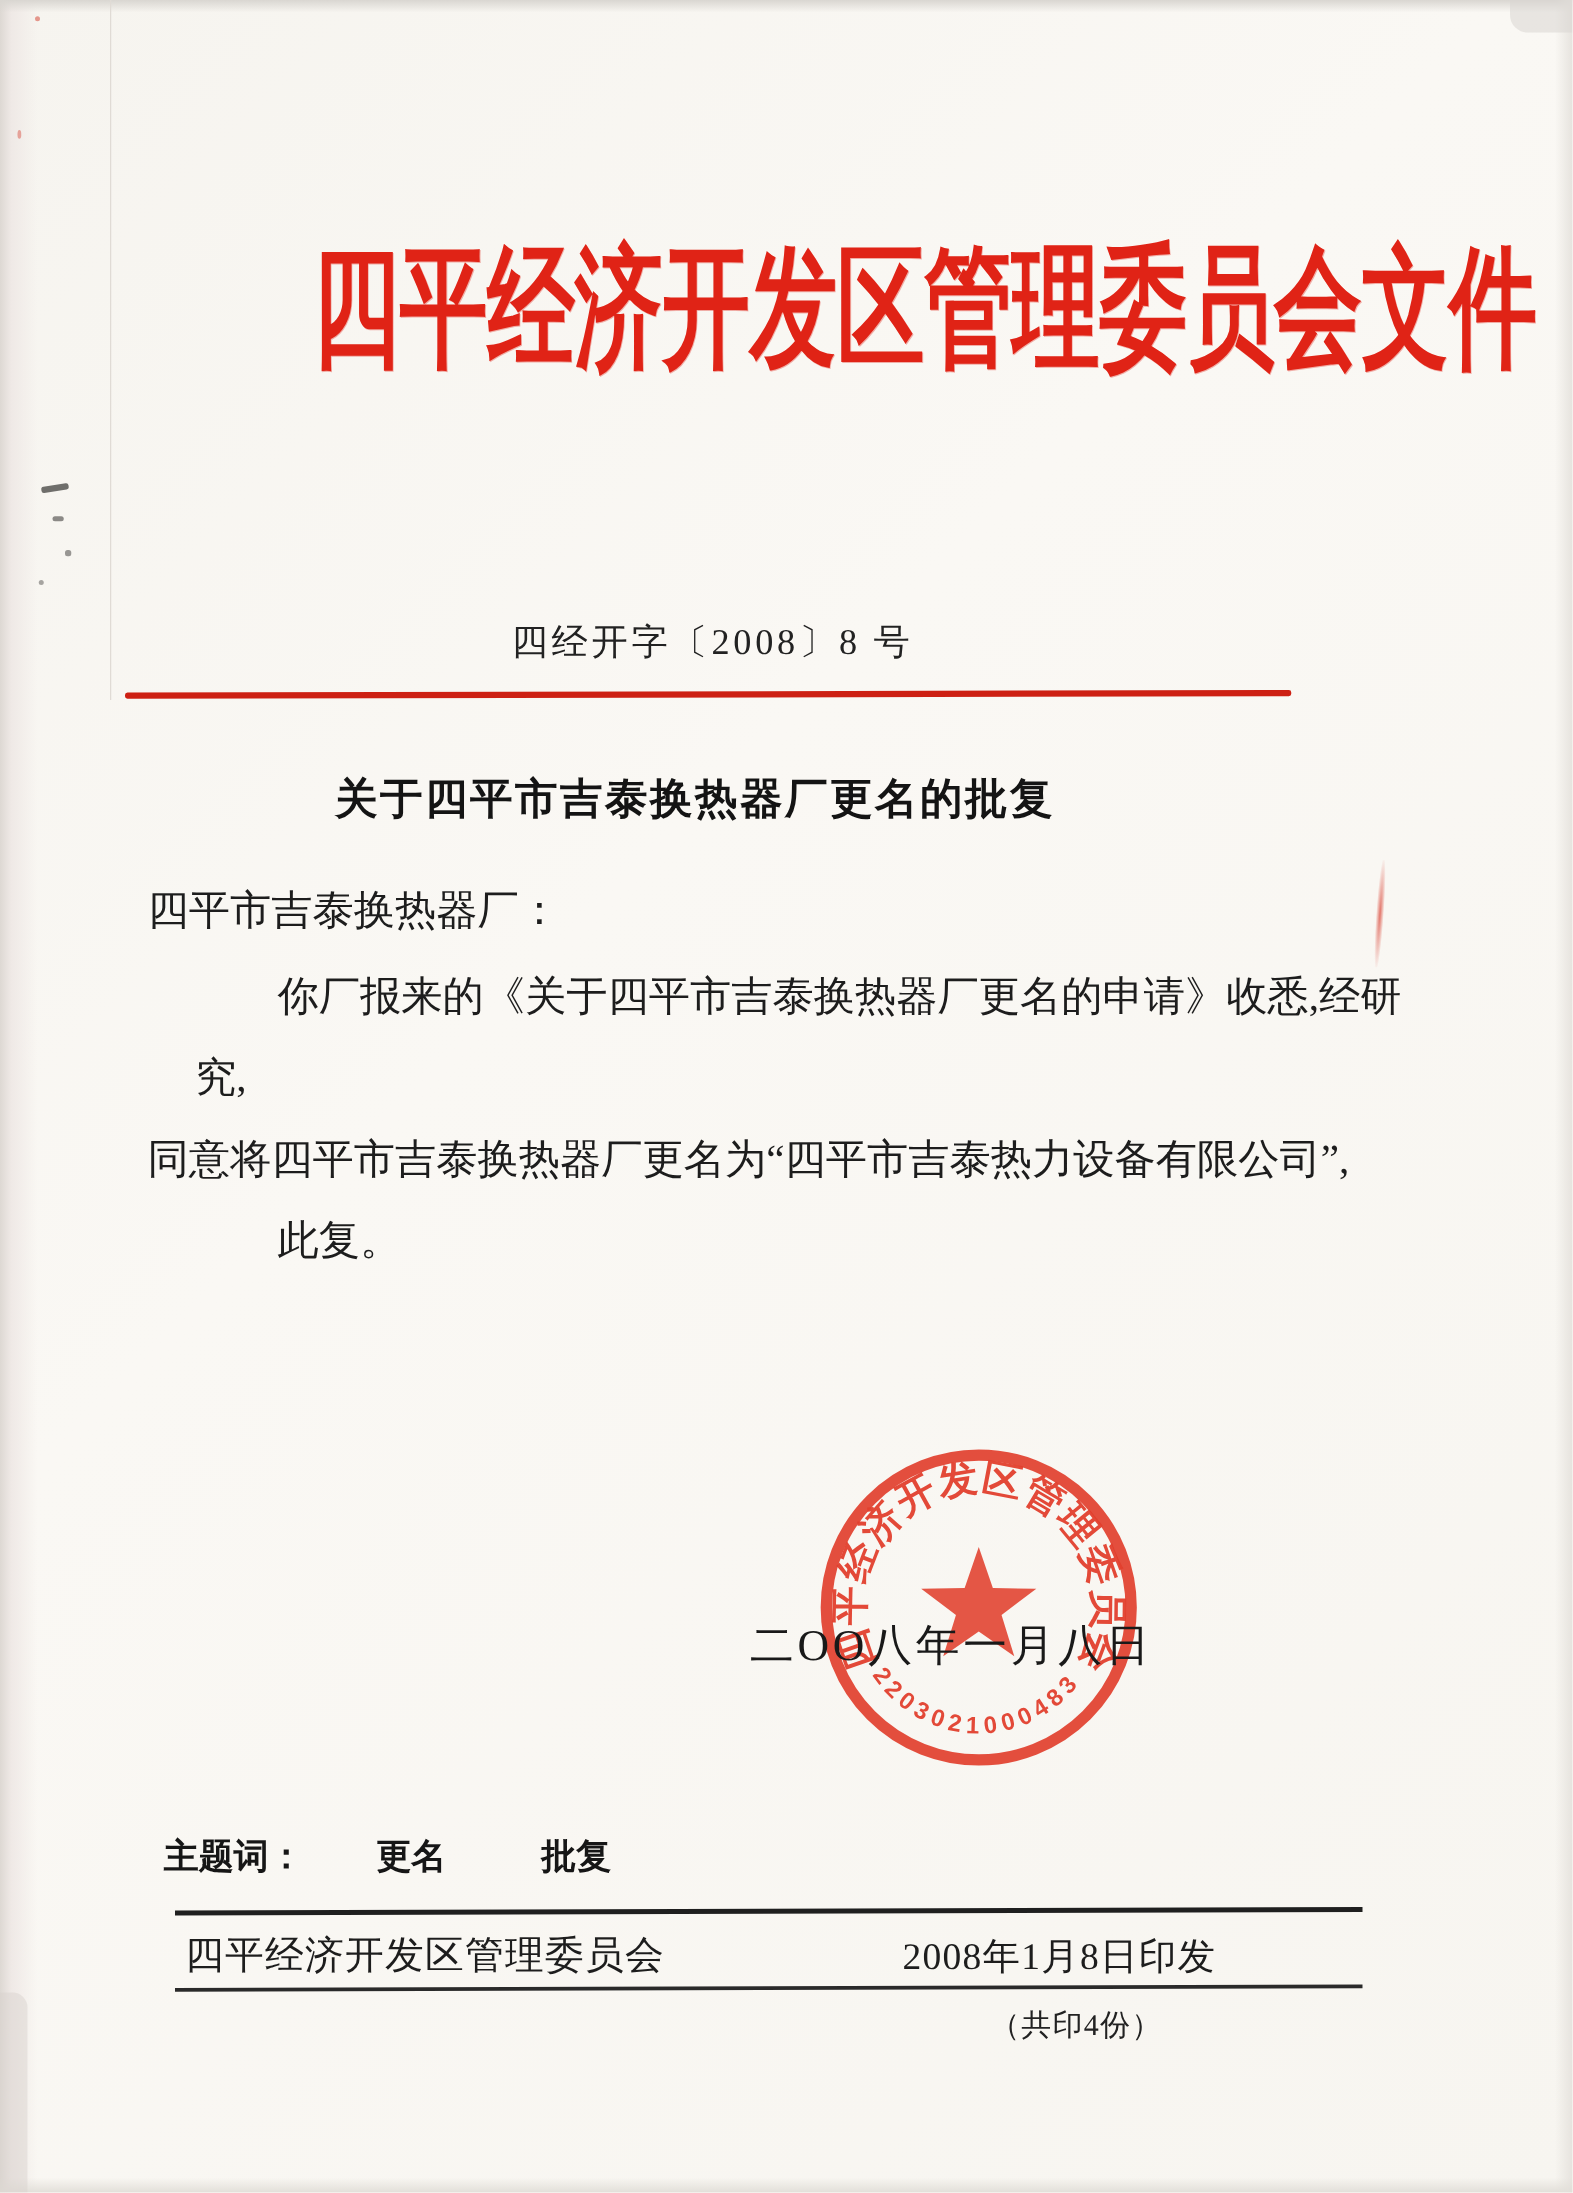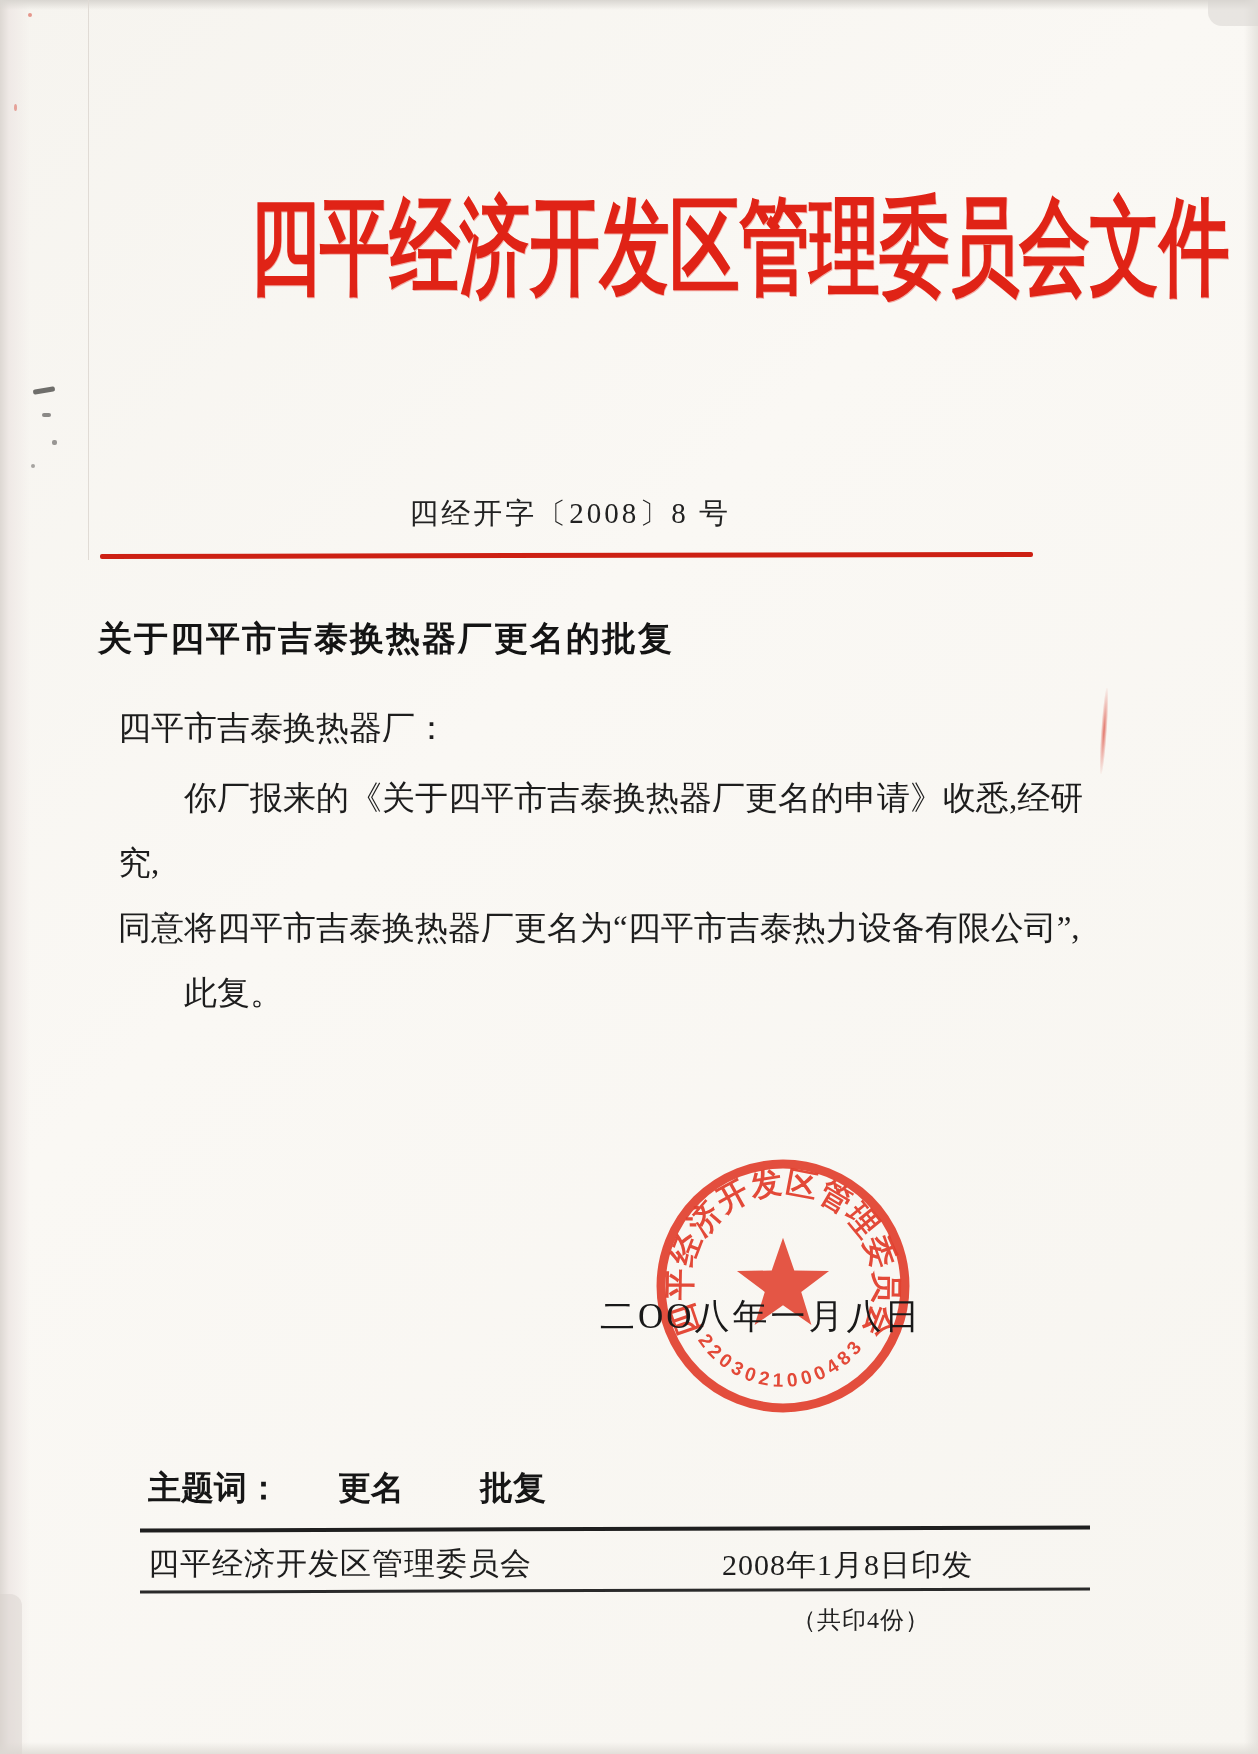--- a/index.html
+++ b/index.html
@@ -55,48 +55,48 @@
   }
   .doc-number {
     position: absolute; left: 85px; top: 460px; width: 970px;
     text-align: center; font-size: 29px; letter-spacing: 3px; color: #222; margin-top: 34px;
   }
   .red-rule {
     position: absolute; left: 100px; top: 553px; width: 933px; height: 5px;
     background: #cd2013; transform: rotate(-0.12deg); border-radius: 2px;
   }
   .doc-title {
-    position: absolute; left: 98px; top: 616px; width: 970px;
-    text-align: left;
+    position: absolute; left: 71px; top: 616px; width: 970px;
+    text-align: center;
     font-family: "Liberation Sans", "DejaVu Sans", sans-serif;
     font-weight: 700; font-size: 34px; letter-spacing: 2px; color: #141414;
   }
   .salutation {
     position: absolute; left: 118px; top: 706px;
     font-size: 33px; color: #1d1d1d;
   }
   .body-block {
     position: absolute; left: 118px; top: 766px; width: 1005px;
     font-size: 33px; line-height: 65px; color: #1d1d1d;
   }
-  .body-line.indent { text-indent: 2em; }
+  .body-line.indent { text-indent: 2em; margin-left: 38px; }
   
   .seal {
     position: absolute; left: 652px; top: 1155px; width: 262px; height: 262px;
     opacity: .93;
   }
   .sign-date {
     position: absolute; left: 600px; top: 1293px;
     font-size: 35px; letter-spacing: 3px; color: #191919; z-index: 5;
   }
   
   .subject-row {
-    position: absolute; left: 148px; top: 1466px;
+    position: absolute; left: 131px; top: 1466px;
     font-family: "Liberation Sans", "DejaVu Sans", sans-serif;
-    font-weight: 700; font-size: 33px; color: #161616;
+    font-weight: 700; font-size: 28px; color: #161616;
     display: flex; align-items: baseline;
   }
   .subject-row .term1 { margin-left: 58px; }
   .subject-row .term2 { margin-left: 76px; }
   .black-rule-1 { position: absolute; left: 140px; top: 1527px; width: 950px; height: 4px;
                   background: #1f1f1f; transform: rotate(-0.18deg); }
   .black-rule-2 { position: absolute; left: 140px; top: 1589px; width: 950px; height: 3px;
                   background: #2a2a2a; transform: rotate(-0.18deg); }
   .issuer { position: absolute; left: 148px; top: 1543px; font-size: 31px; color: #1d1d1d; letter-spacing: 1px; }
   .print-date { position: absolute; left: 722px; top: 1545px; font-size: 30px; color: #1d1d1d; letter-spacing: 1px; text-align: center; }

